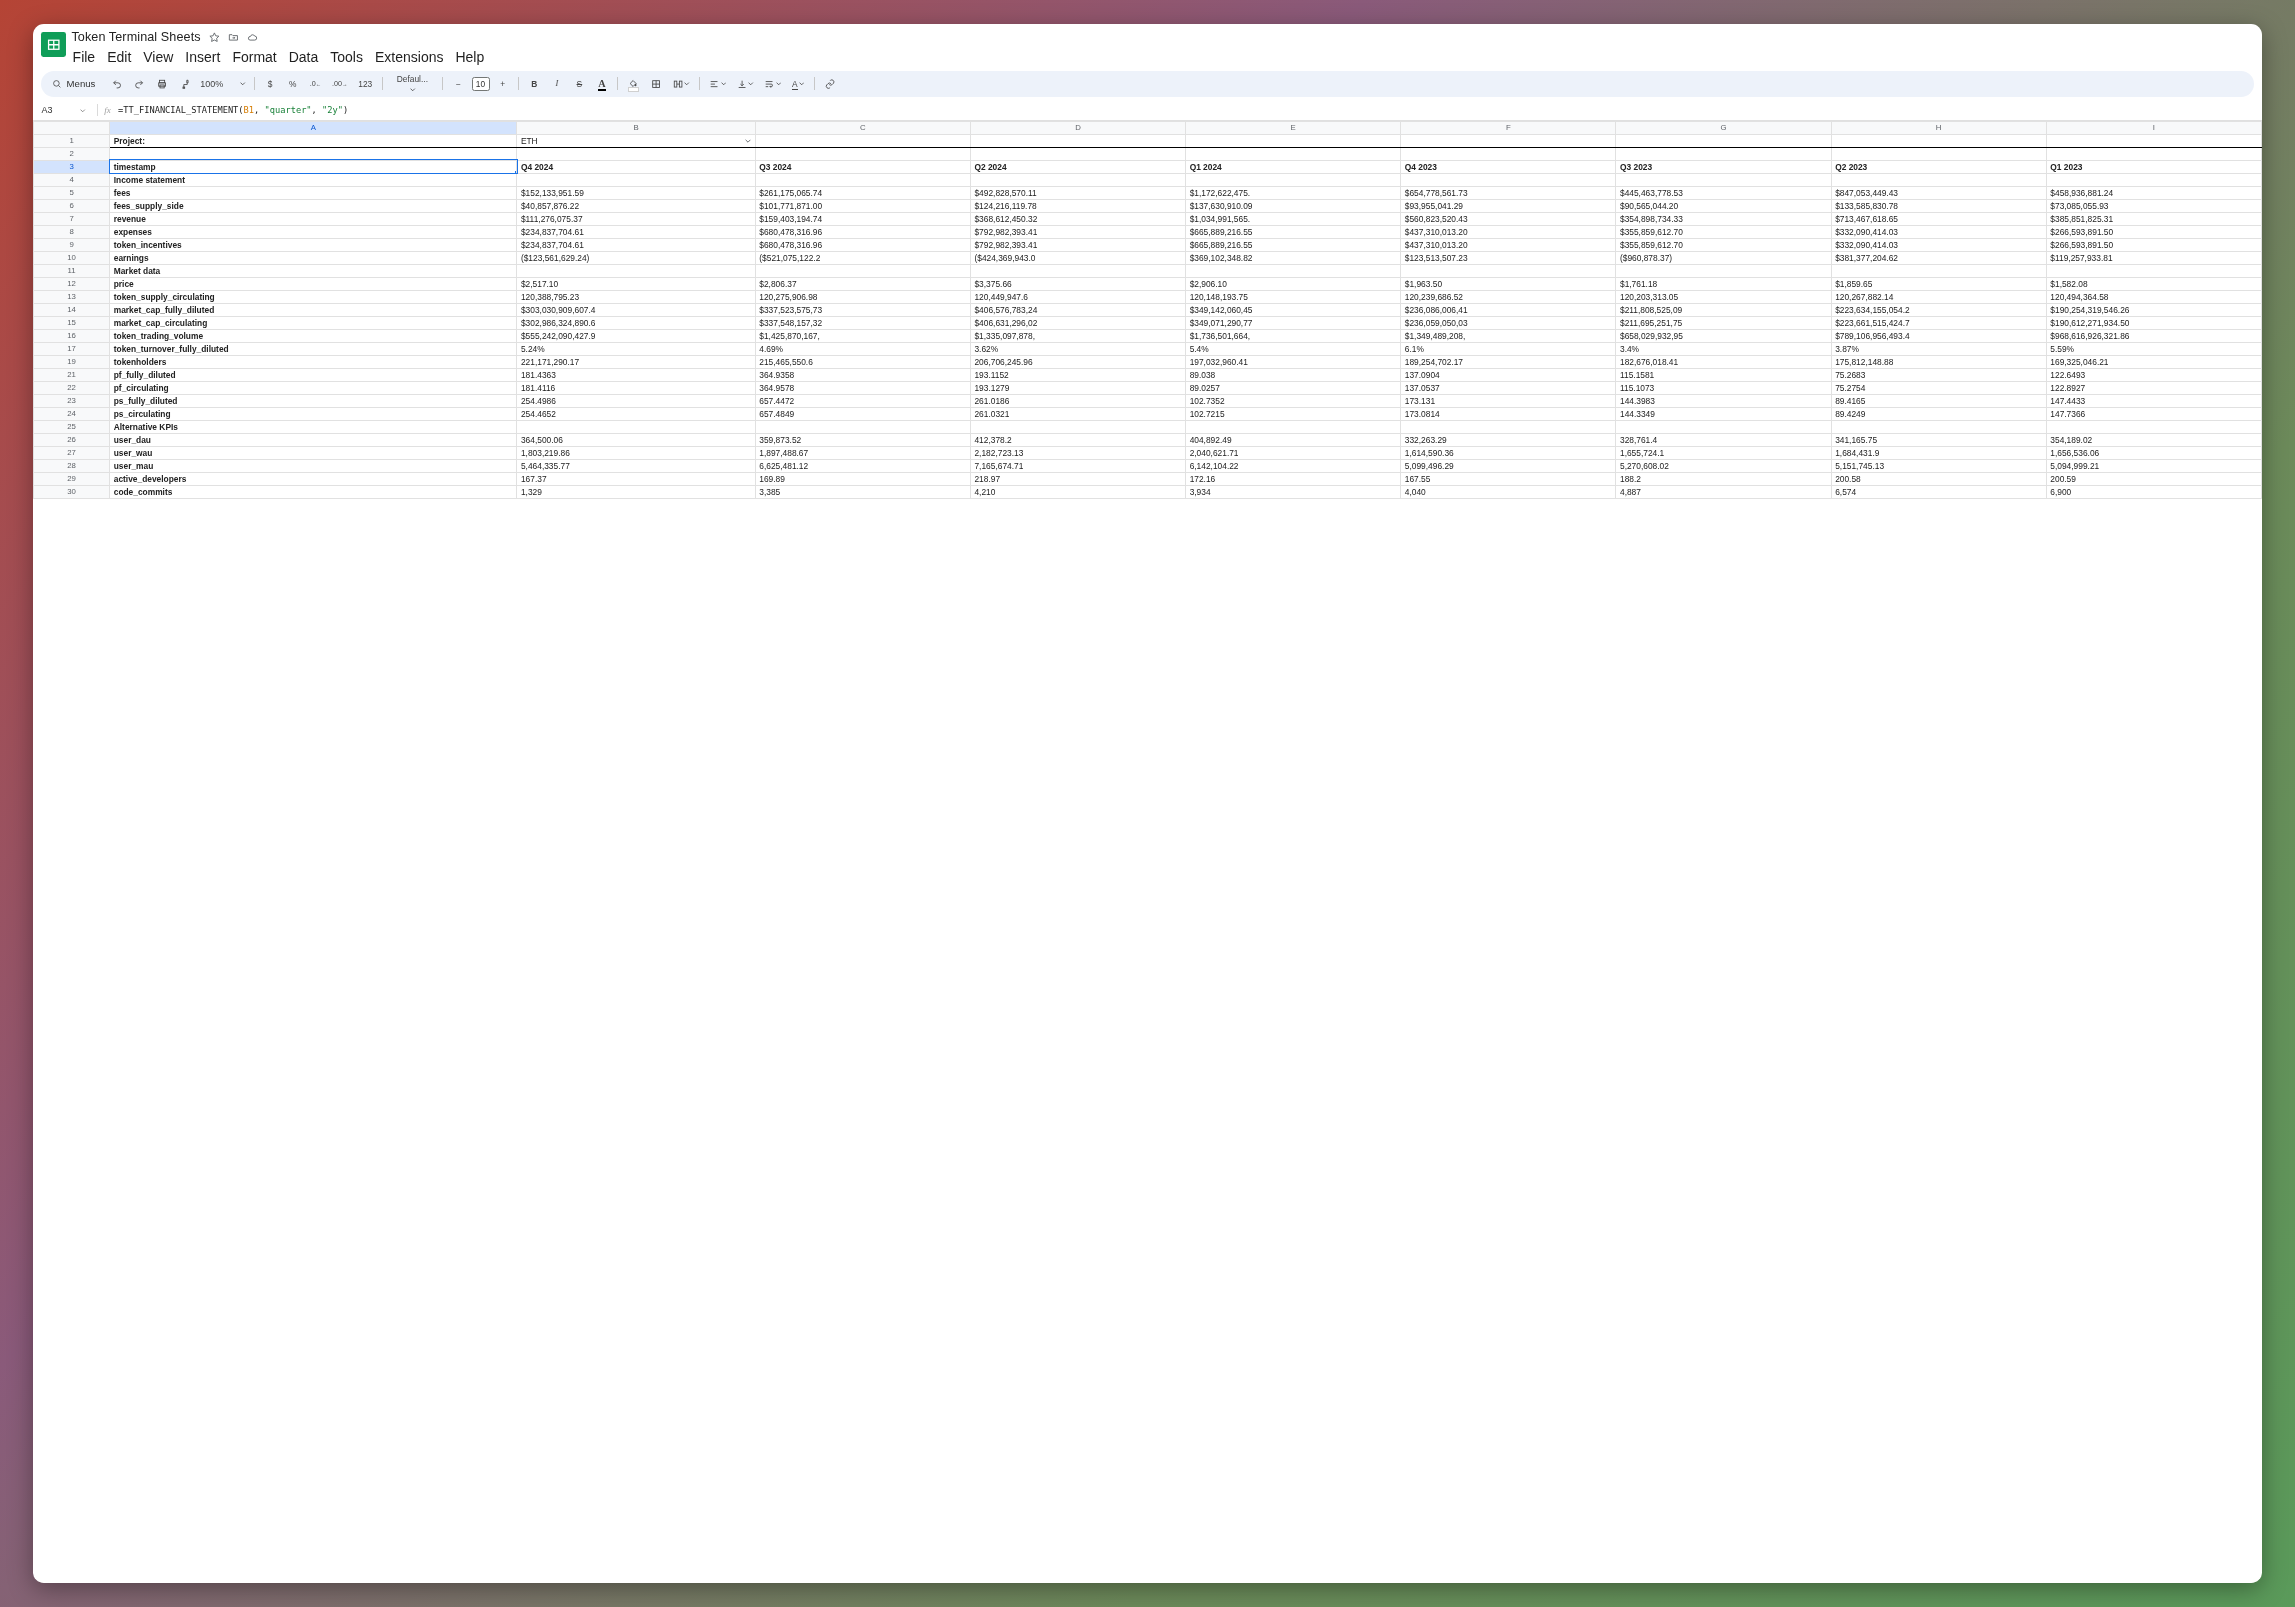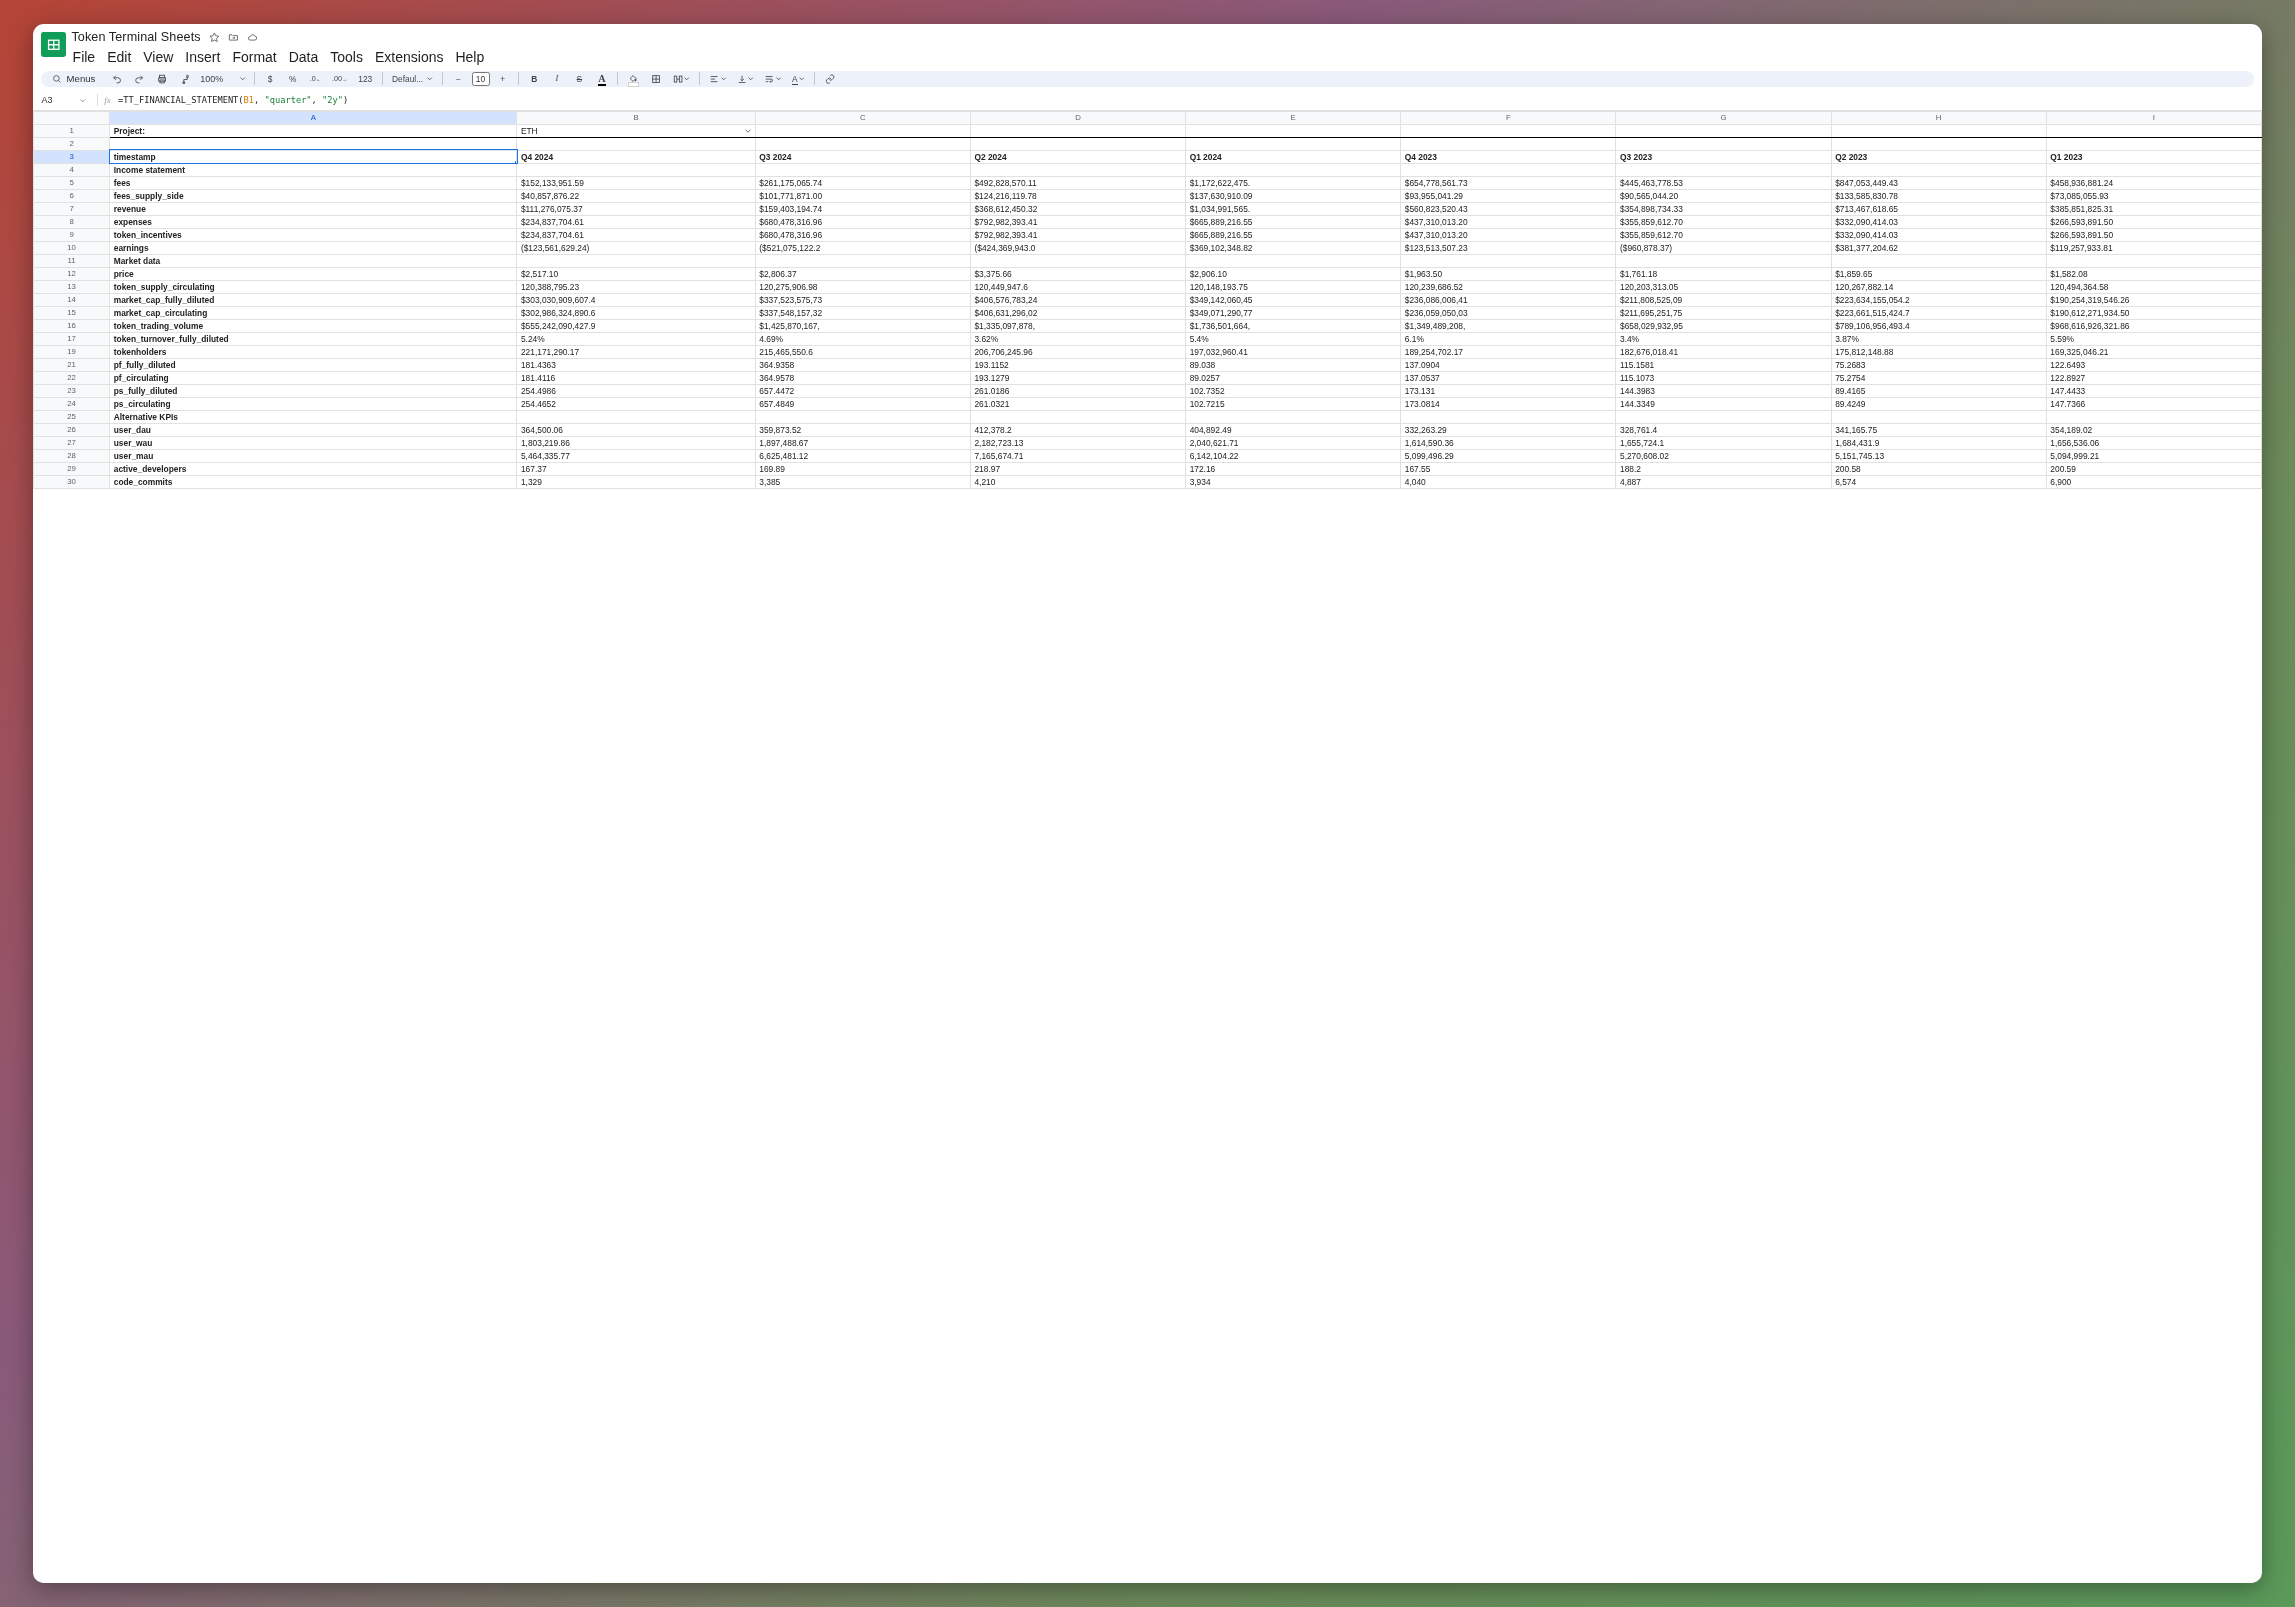--- a/index.html
+++ b/index.html
@@ -43,21 +43,21 @@
   .menubar { display:flex; gap:12px; font-size:14px; color:#1f1f1f; padding:2.4px 0 6px 1.2px;}
   .menubar span { cursor:pointer; }
 
   
   .toolbar {
     display:flex; align-items:center; gap:3.6px;
     margin: 0 8.4px 6px 8.4px;
     padding: 2.4px 4.8px;
     background:#edf2fa;
     border-radius: 15.5px;
-    height: 16px;
+    height: 26px;
   }
   .tbtn {
     height:19px; min-width:19px; padding:0 3.6px;
     display:flex; align-items:center; justify-content:center;
     border-radius:3.6px; color:#444; cursor:pointer;
     font-size:8.4px;
   }
   .tbtn svg { width:10.2px; height:10.2px; }
   .menus-pill {
     display:flex;align-items:center;gap:4.8px;
@@ -232,21 +232,21 @@
             <path d="M1 3l4 4 4-4" fill="none" stroke="#444" stroke-width="1.5"></path>
           </svg></span>
       </div>
     <div class="tsep"></div>
     <div class="tbtn">$</div>
     <div class="tbtn">%</div>
     <div class="tbtn" style="font-size:7.2px;">.0<sub style="font-size:5.4px">←</sub></div>
     <div class="tbtn" style="font-size:7.2px;">.00<sub style="font-size:5.4px">→</sub></div>
     <div class="tbtn">123</div>
     <div class="tsep"></div>
-    <div class="tbtn" style="min-width:48px;justify-content:space-between;">
+    <div class="tbtn" style="min-width:48px;justify-content:space-between;flex-direction:column;">
         <span>Defaul...</span>
         <span class="caret"><svg viewBox="0 0 10 10">
             <path d="M1 3l4 4 4-4" fill="none" stroke="#444" stroke-width="1.5"></path>
           </svg></span>
       </div>
     <div class="tsep"></div>
     <div class="tbtn">−</div>
     <input class="font-input" value="10" style="">
     <div class="tbtn">+</div>
     <div class="tsep"></div>

